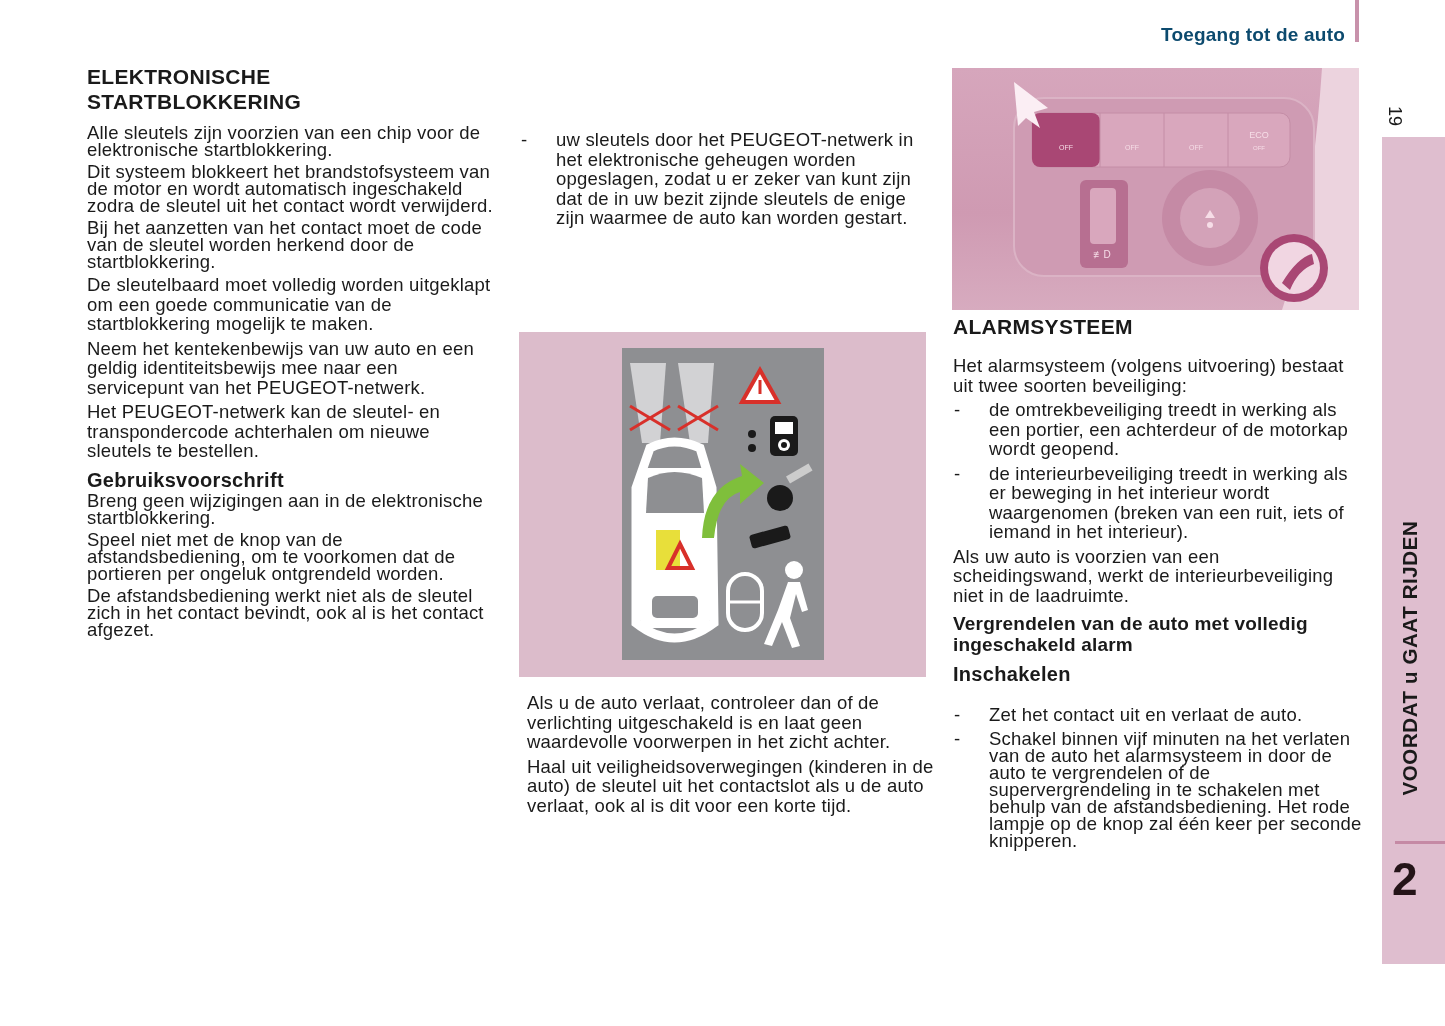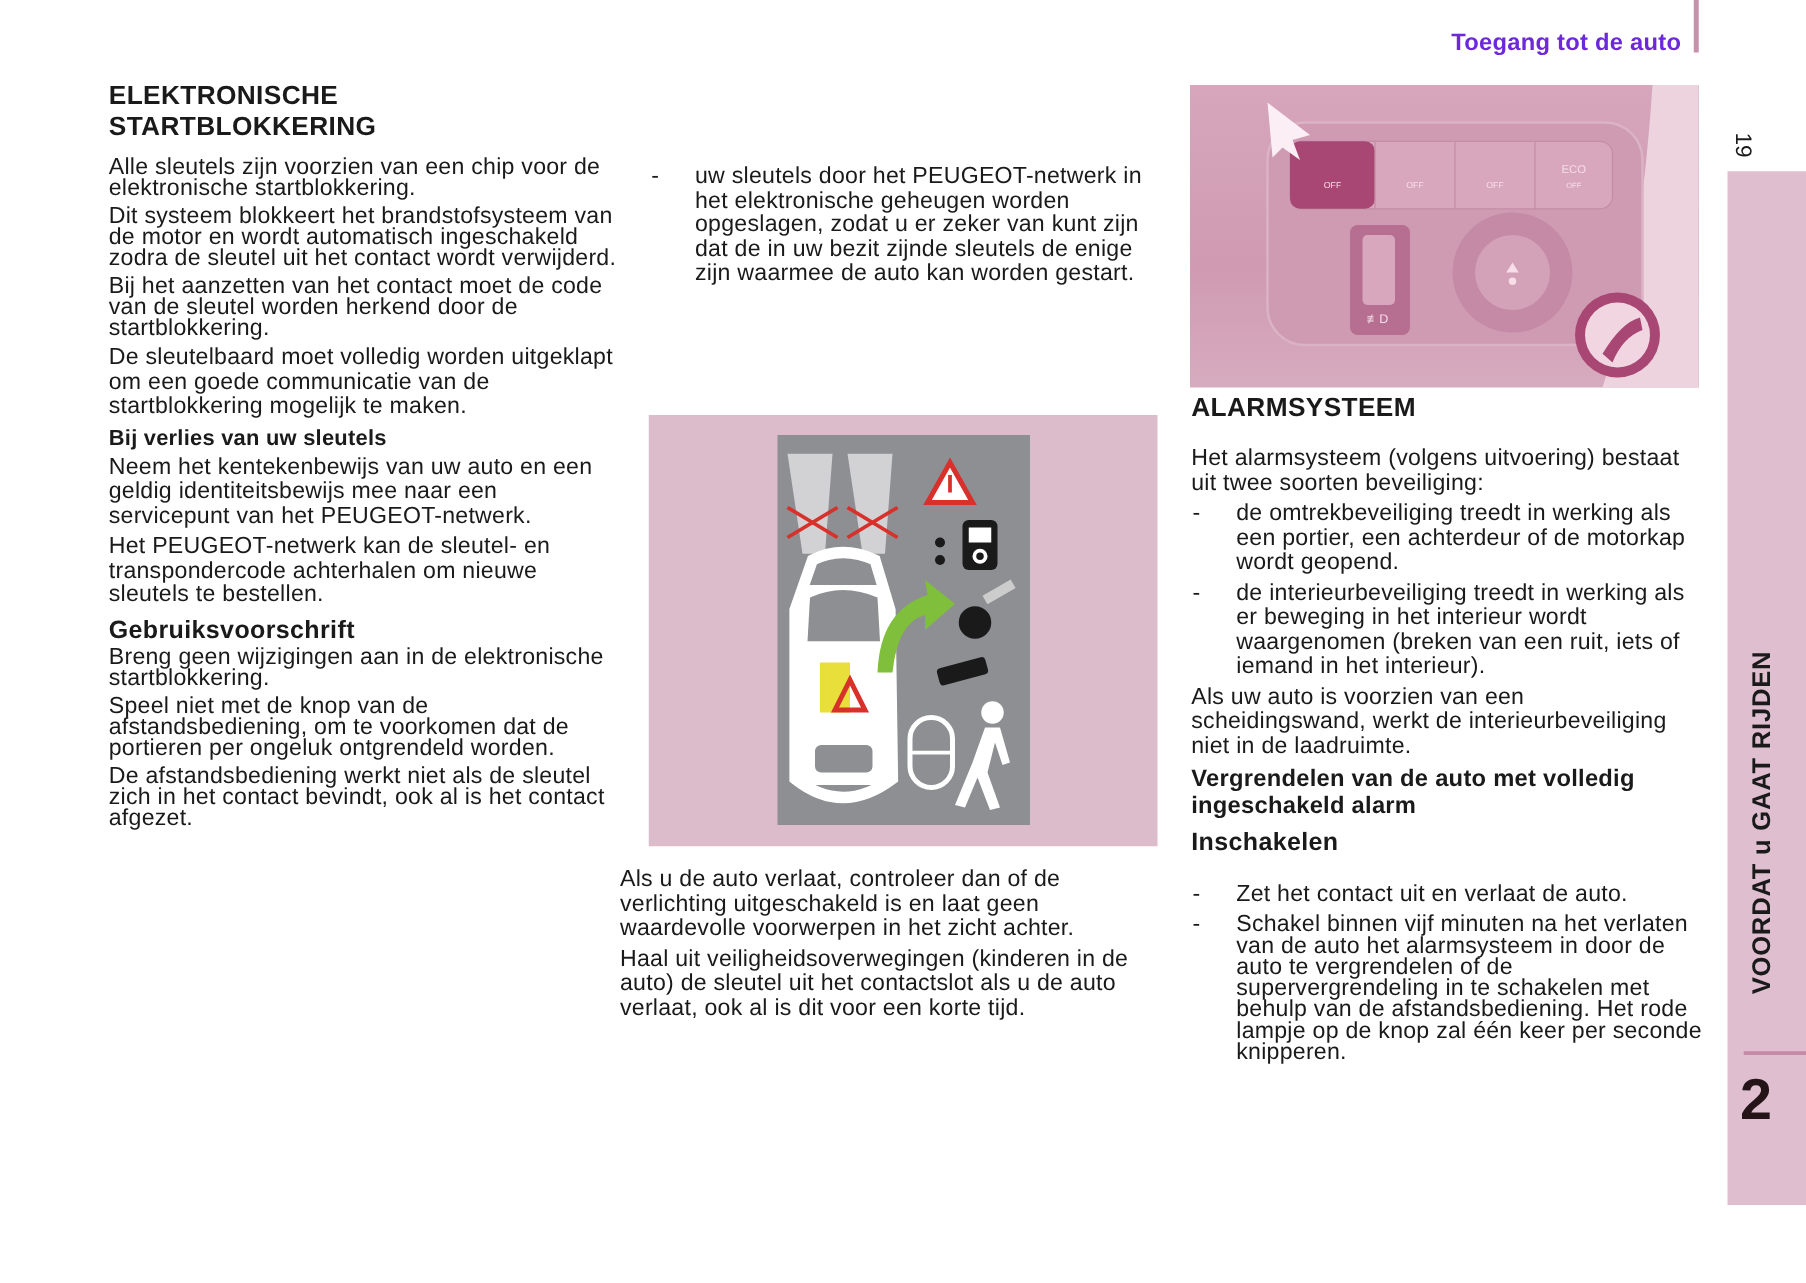--- a/index.html
+++ b/index.html
@@ -4,21 +4,21 @@
 <style>
   html, body { margin: 0; padding: 0; }
   body {
     width: 1445px; height: 1026px; position: relative; overflow: hidden;
     background: #ffffff; color: #1a1a1a;
     font-family: "Liberation Sans", "DejaVu Sans", sans-serif;
   }
   
   .running-head {
     position: absolute; right: 100px; top: 24px;
-    font-weight: bold; font-size: 19px; letter-spacing: 0.2px; color: #6d28d9;
+    font-weight: bold; font-size: 19px; letter-spacing: 0.2px; color: #0c4a6e;
   }
   .head-rule {
     position: absolute; left: 1355px; top: 0; width: 4px; height: 42px; background: #c892ab;
   }
   .page-num {
     position: absolute; left: 1378px; top: 104px; width: 30px; height: 24px;
     font-size: 18px; transform: rotate(90deg); transform-origin: center; text-align: center;
   }
   .side-tab {
     position: absolute; left: 1382px; top: 137px; width: 63px; height: 827px; background: #dfbecf;
@@ -75,21 +75,20 @@
 
 <div class="col col-1">
   <div class="h1">
     <div>ELEKTRONISCHE</div>
     <div>STARTBLOKKERING</div>
   </div>
   <p class="tight">Alle sleutels zijn voorzien van een chip voor de elektronische startblokkering.</p>
   <p class="tight">Dit systeem blokkeert het brandstofsysteem van de motor en wordt automatisch ingeschakeld zodra de sleutel uit het contact wordt verwijderd.</p>
   <p class="tight">Bij het aanzetten van het contact moet de code van de sleutel worden herkend door de startblokkering.</p>
   <p>De sleutelbaard moet volledig worden uitgeklapt om een goede communicatie van de startblokkering mogelijk te maken.</p>
-  <div class="h4" style="margin-top:6px">Bij verlies van uw sleutels</div>
   <p>Neem het kentekenbewijs van uw auto en een geldig identiteitsbewijs mee naar een servicepunt van het PEUGEOT-netwerk.</p>
   <p>Het PEUGEOT-netwerk kan de sleutel- en transpondercode achterhalen om nieuwe sleutels te bestellen.</p>
   <div class="h2" style="margin-top:8px">Gebruiksvoorschrift</div>
   <p class="tight2">Breng geen wijzigingen aan in de elektronische startblokkering.</p>
   <p class="tight2">Speel niet met de knop van de afstandsbediening, om te voorkomen dat de portieren per ongeluk ontgrendeld worden.</p>
   <p class="tight2">De afstandsbediening werkt niet als de sleutel zich in het contact bevindt, ook al is het contact afgezet.</p>
 </div>
 
 <div class="col col-2">
   <ul class="dash">
@@ -139,21 +138,21 @@
     <rect x="106" y="226" width="34" height="56" rx="17" fill="none" stroke="#fff" stroke-width="4"></rect>
     <line x1="106" y1="254" x2="140" y2="254" stroke="#fff" stroke-width="3"></line>
 
     <g fill="#fff">
       <circle cx="172" cy="222" r="9"></circle>
       <path d="M166,234 L178,234 L186,262 L180,264 L174,246 L168,270 L178,298 L170,300 L160,274 L150,298 L142,296 L156,262 Z"></path>
     </g>
   </svg>
 </div>
 
-<div class="col" style="left:496px; top:693px; width:410px;">
+<div class="col" style="left:527px; top:693px; width:410px;">
   <p>Als u de auto verlaat, controleer dan of de verlichting uitgeschakeld is en laat geen waardevolle voorwerpen in het zicht achter.</p>
   <p>Haal uit veiligheidsoverwegingen (kinderen in de auto) de sleutel uit het contactslot als u de auto verlaat, ook al is dit voor een korte tijd.</p>
 </div>
 
 <div class="dash-frame">
   <svg width="407" height="242" viewBox="0 0 407 242">
     <path d="M370,0 L407,0 L407,242 L330,242 Q360,150 370,0 Z" fill="#ecd3de"></path>
     <rect x="62" y="30" width="300" height="178" rx="30" fill="#cf9bb3" stroke="#dbb3c5" stroke-width="2"></rect>
     <rect x="80" y="45" width="258" height="54" rx="10" fill="#d9a7bd" stroke="#c48da6"></rect>
     <rect x="80" y="45" width="68" height="54" rx="8" fill="#a94774"></rect>

